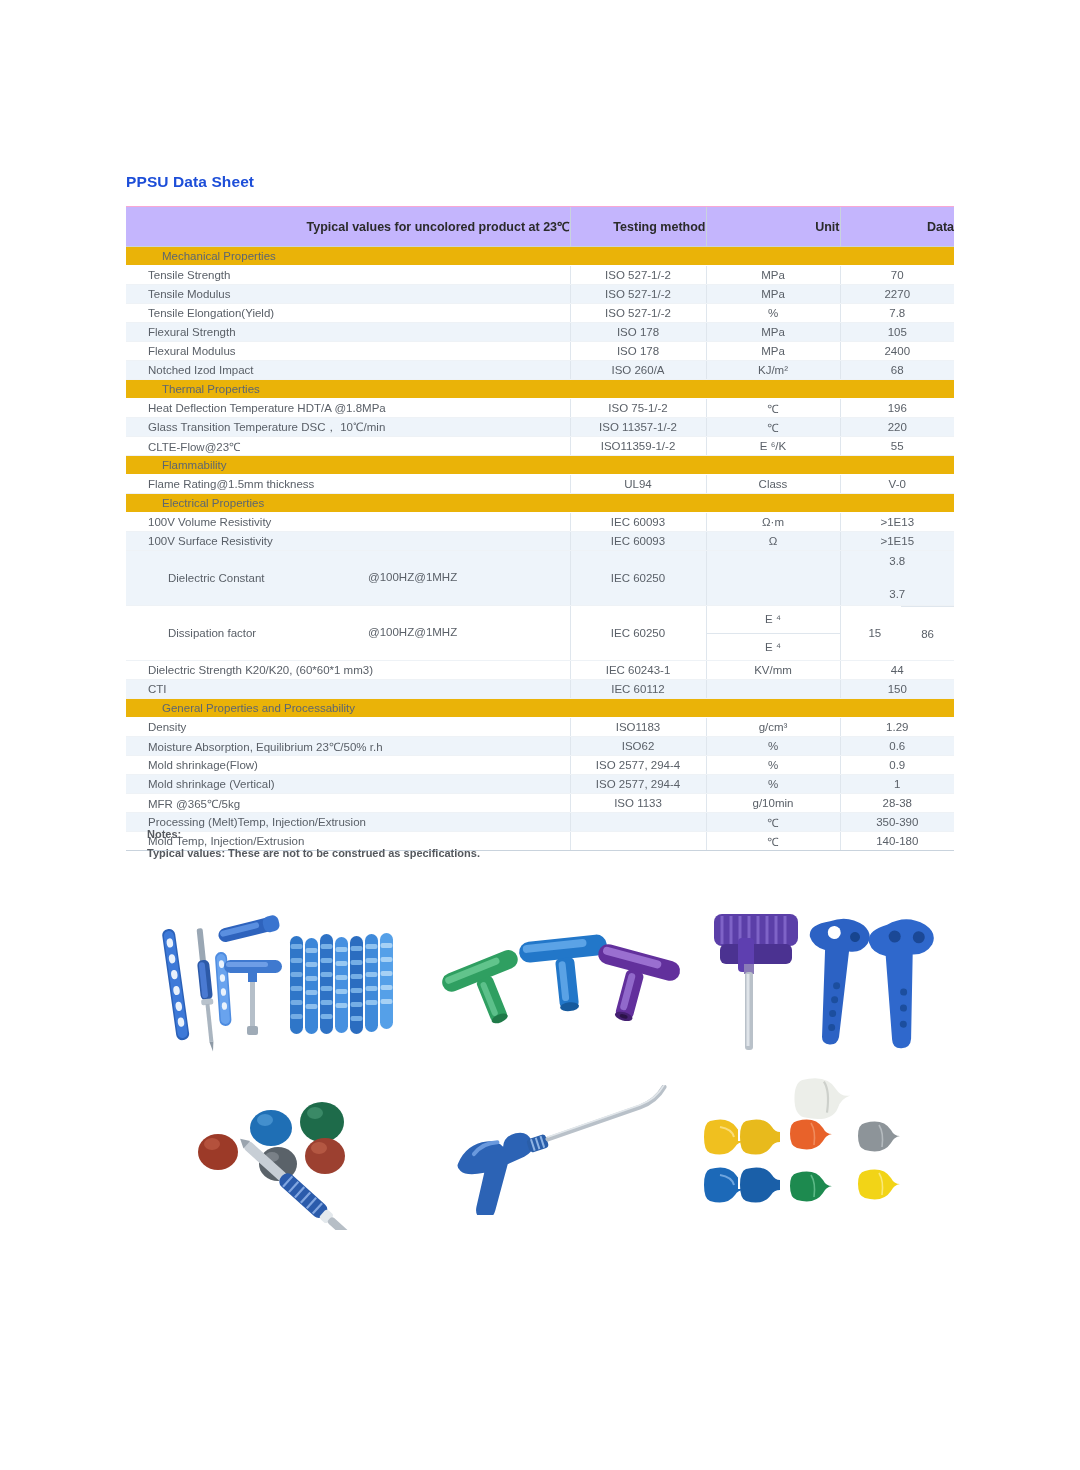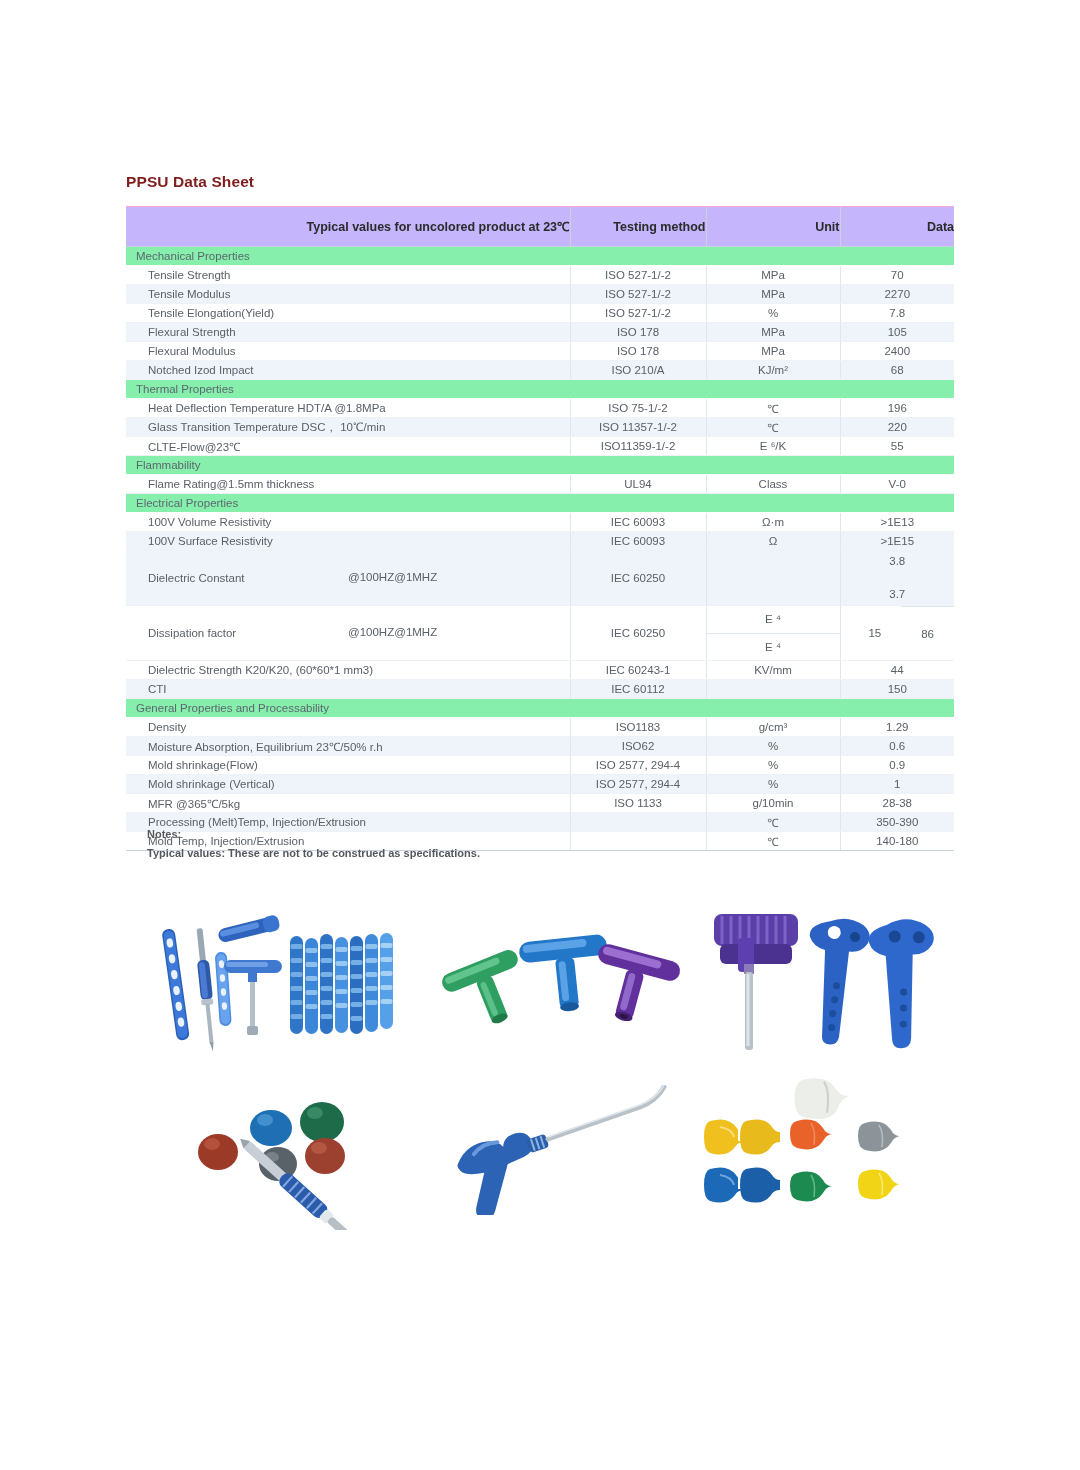--- a/index.html
+++ b/index.html
@@ -24,21 +24,21 @@
     overflow: hidden;
   }
 
   
   .sheet-title {
     position: absolute;
     left: 126px;
     top: 173px;
     font-size: 15.5px;
     font-weight: bold;
-    color: #7f1d1d;
+    color: #1d4ed8;
     letter-spacing: 0.1px;
   }
 
   
   .datasheet-wrap {
     position: absolute;
     left: 126px;
     top: 206px;
     width: 828px;
   }
@@ -67,24 +67,24 @@
     text-align: right;
     border-top: 1px solid #f9a8d4;
     border-bottom: 1px solid #c9d3dd;
     background: #c4b5fd;
   }
   thead tr.hdr th.sep { border-left: 1px solid #c9d3dd; }
 
   
   tr.section td {
     height: 18px;
-    background: #86efac;
+    background: #eab308;
     color: #5d6670;
     font-size: 11.5px;
-    padding-left: 10px;
+    padding-left: 36px;
     border-bottom: 1px solid #ffffff;
   }
 
   
   tr.row td {
     height: 18px;
     font-size: 11.5px;
     color: #5a6068;
     border-bottom: 1px solid #eef2f6;
   }
@@ -104,21 +104,21 @@
   tr.tall td { height: 54px; }
   tr.tall td.prop {
     position: relative;
     padding-left: 22px;
   }
   .prop-flex {
     display: flex;
     align-items: center;
     justify-content: flex-start;
   }
-  .prop-name { flex: 0 0 200px; }
+  .prop-name { flex: 0 0 200px; margin-left: 20px; }
   .freq-stack {
     display: flex;
     flex-direction: row;
     line-height: 1.85;
   }
   .val-stack {
     display: flex;
     flex-direction: column;
     line-height: 1.85;
     align-items: center;
@@ -238,21 +238,21 @@
             <td class="data">105</td>
           </tr>
           <tr class="row">
             <td class="prop">Flexural Modulus</td>
             <td class="test">ISO 178</td>
             <td class="unit">MPa</td>
             <td class="data">2400</td>
           </tr>
           <tr class="row alt">
             <td class="prop">Notched Izod Impact</td>
-            <td class="test">ISO 210/A</td>
+            <td class="test">ISO 260/A</td>
             <td class="unit">KJ/m²</td>
             <td class="data">68</td>
           </tr>
           <tr class="section">
             <td colspan="4">Thermal Properties</td>
           </tr>
           <tr class="row">
             <td class="prop">Heat Deflection Temperature HDT/A @1.8MPa</td>
             <td class="test">ISO 75-1/-2</td>
             <td class="unit">℃</td>

